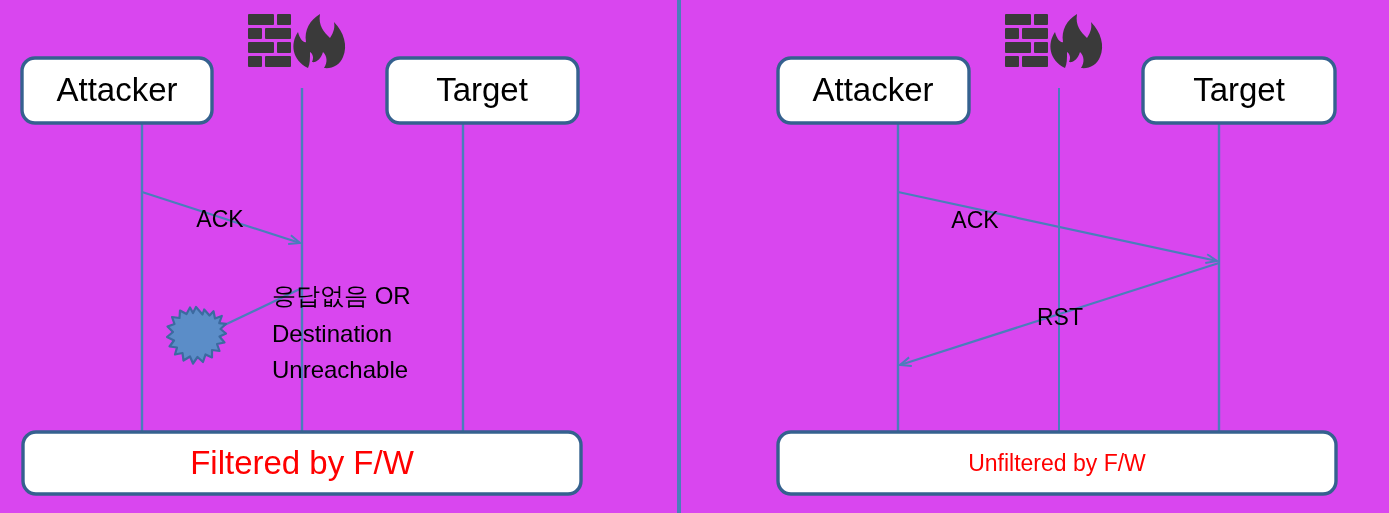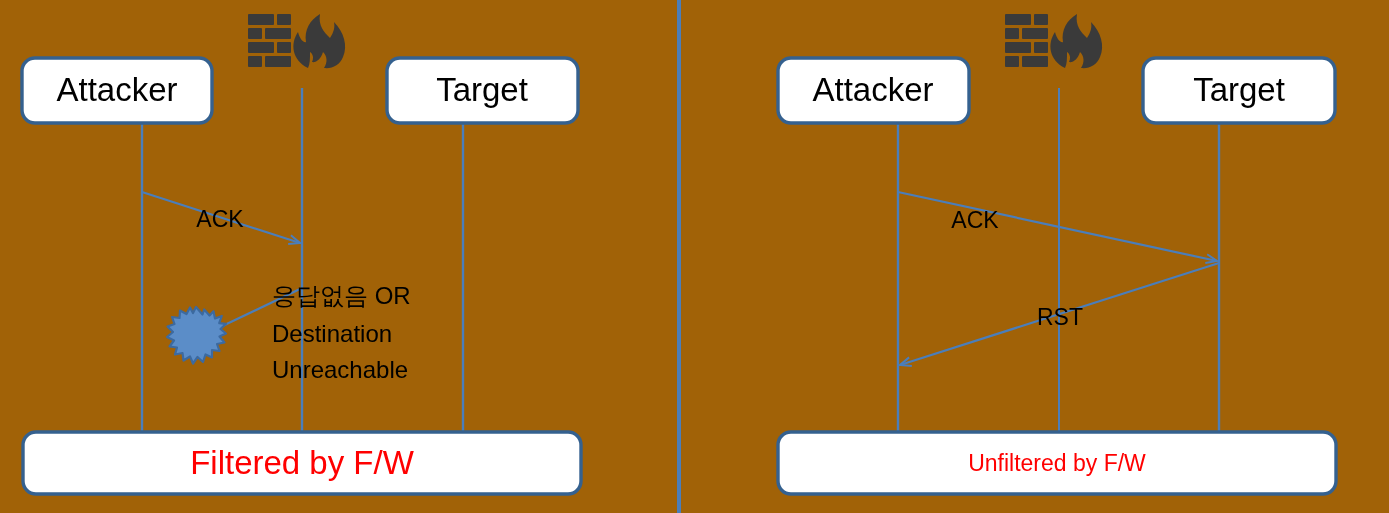--- a/index.html
+++ b/index.html
@@ -8,21 +8,21 @@
     padding: 0;
     background: #ffffff;
   }
   body {
     font-family: "Liberation Sans", "DejaVu Sans", sans-serif;
   }
   #canvas {
     position: relative;
     width: 1389px;
     height: 513px;
-    background: #a16207;
+    background: #d946ef;
     overflow: hidden;
   }
   #diagram-svg {
     position: absolute;
     left: 0;
     top: 0;
     width: 1389px;
     height: 513px;
     display: block;
   }

